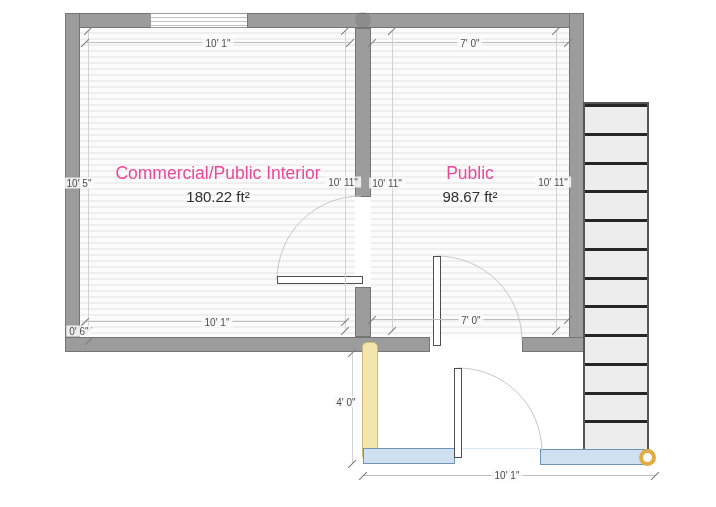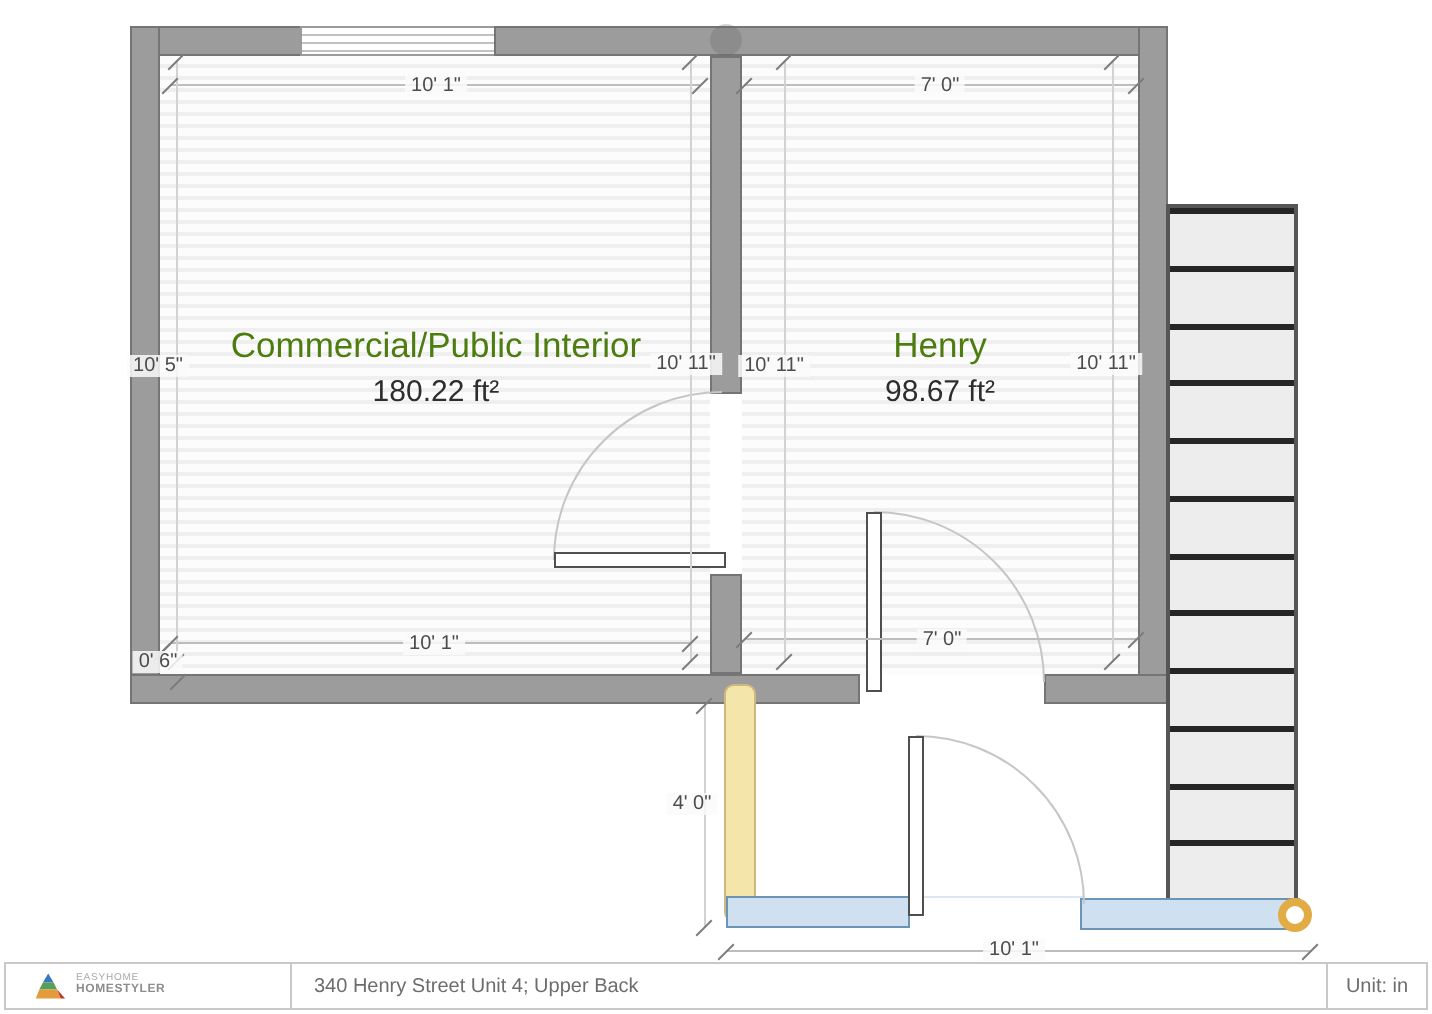--- a/index.html
+++ b/index.html
@@ -17,21 +17,21 @@
   .hl-wall{position:absolute;background:#f4e5ab;border:1px solid #cdb97e;border-radius:5px;box-sizing:border-box;}
   .threshold{position:absolute;background:#cfe1f0;border:1px solid #6e94b5;box-sizing:border-box;}
   .marker{position:absolute;width:9px;height:9px;background:#fff;border:4px solid #e2ab43;border-radius:50%;box-sizing:content-box;}
   .leaf{position:absolute;background:#fff;border:1px solid #4f4f4f;box-sizing:border-box;}
   .arcs{position:absolute;left:0;top:0;pointer-events:none;}
   .dlh{position:absolute;height:1px;background:#bdbdbd;}
   .dlv{position:absolute;width:1px;background:#d2d2d2;}
   .tick{position:absolute;width:11px;height:1px;background:#7d7d7d;transform:translate(-50%,-50%) rotate(-45deg);}
   .dim-label{position:absolute;transform:translate(-50%,-50%);font-size:10px;color:#4c4c4c;
              background:rgba(250,250,250,.85);padding:0 3px;white-space:nowrap;z-index:5;}
-  .room-name{position:absolute;transform:translate(-50%,-50%);font-size:17.5px;color:#4d7c0f;white-space:nowrap;z-index:4;}
+  .room-name{position:absolute;transform:translate(-50%,-50%);font-size:17.5px;color:#ec4899;white-space:nowrap;z-index:4;}
   .room-area{position:absolute;transform:translate(-50%,-50%);font-size:15px;color:#2e2e2e;white-space:nowrap;z-index:4;}
   .conn-line{position:absolute;height:1px;background:#dbe7f3;}
   .footer{position:absolute;left:2px;top:481px;width:710px;height:22px;border:1px solid #c9c9c9;
           display:flex;align-items:stretch;background:#fff;box-sizing:content-box;}
   .f-cell{display:flex;align-items:center;box-sizing:border-box;}
   .f-logo{width:143px;border-right:1px solid #c9c9c9;padding-left:13px;}
   .f-addr{flex:1;padding-left:11px;font-size:10px;color:#6d6d6d;}
   .f-unit{width:50px;border-left:1px solid #c9c9c9;justify-content:center;font-size:10px;color:#6d6d6d;}
   .brand{display:flex;flex-direction:column;justify-content:center;margin-left:4px;line-height:1.1;}
   .brand .b1{font-size:5px;color:#a8a8a8;letter-spacing:.4px;}
@@ -129,33 +129,17 @@
   <span class="dim-label" style="left:470px;top:43px">7' 0"</span>
   <span class="dim-label" style="left:471px;top:320px">7' 0"</span>
   <span class="dim-label" style="left:387px;top:183px">10' 11"</span>
   <span class="dim-label" style="left:553px;top:182px">10' 11"</span>
   <span class="dim-label" style="left:79px;top:331px">0' 6"</span>
   <span class="dim-label" style="left:346px;top:402px">4' 0"</span>
   <span class="dim-label" style="left:507px;top:475px">10' 1"</span>
 
   <span class="room-name" style="left:218px;top:173px">Commercial/Public Interior</span>
   <span class="room-area" style="left:218px;top:196px">180.22 ft²</span>
-  <span class="room-name" style="left:470px;top:173px">Henry</span>
+  <span class="room-name" style="left:470px;top:173px">Public</span>
   <span class="room-area" style="left:470px;top:196px">98.67 ft²</span>
 
-  <div class="footer">
-    <div class="f-cell f-logo">
-      <svg width="18" height="16" viewBox="0 0 20 18">
-        <polygon points="9,2 12,7 6,7" fill="#3a77c2"></polygon>
-        <polygon points="6,7 12,7 14,11 4,11" fill="#57a05a"></polygon>
-        <polygon points="4,11 14,11 16,16 2,16" fill="#e39b3c"></polygon>
-        <polygon points="14,11 16,16 18.5,16" fill="#c0392b"></polygon>
-      </svg>
-      <span class="brand">
-        <span class="b1">EASYHOME</span>
-        <span class="b2">HOMESTYLER</span>
-      </span>
-    </div>
-    <div class="f-cell f-addr">340 Henry Street Unit 4; Upper Back</div>
-    <div class="f-cell f-unit">Unit: in</div>
-  </div>
 
 </div>
 
 </body></html>

